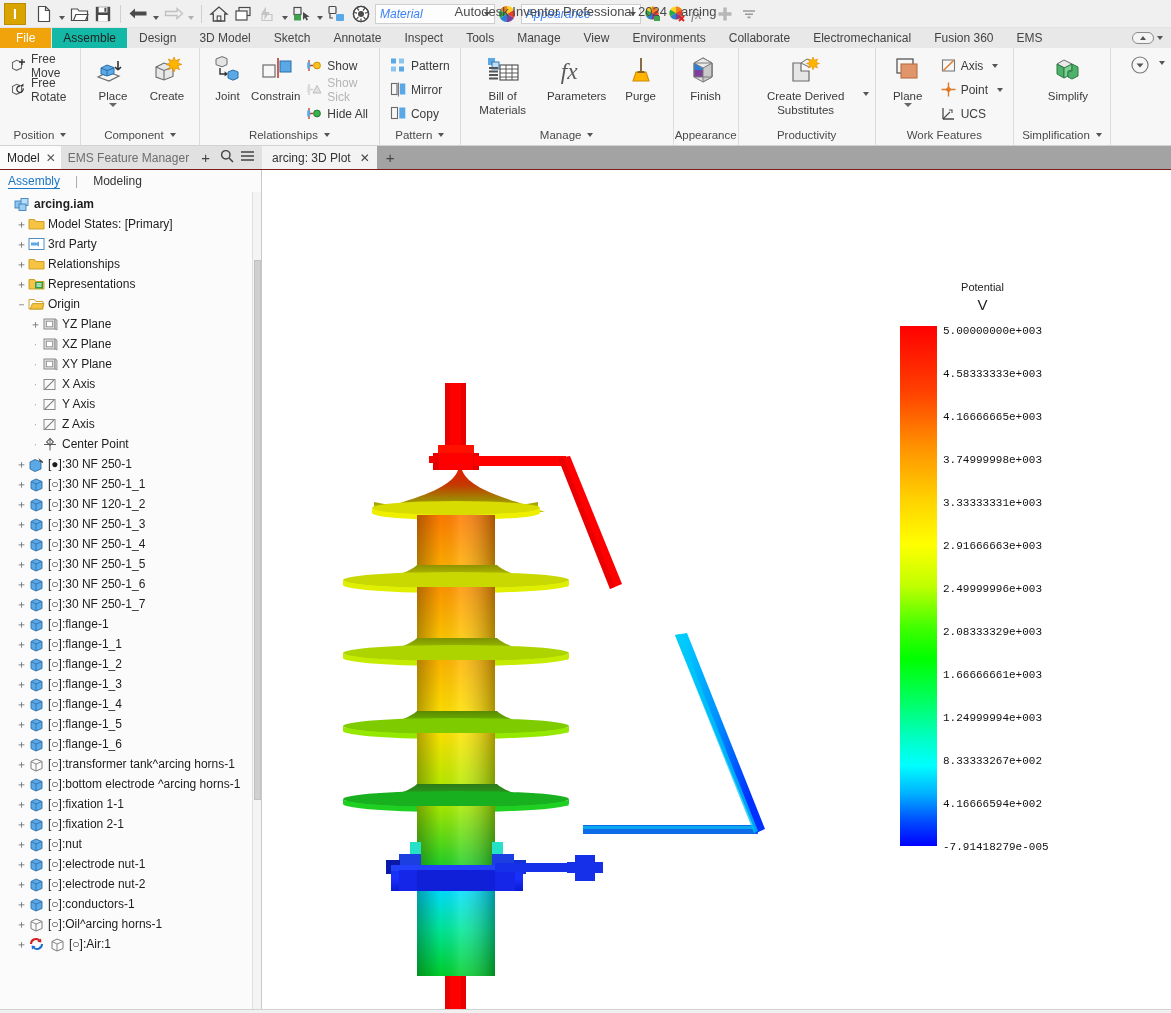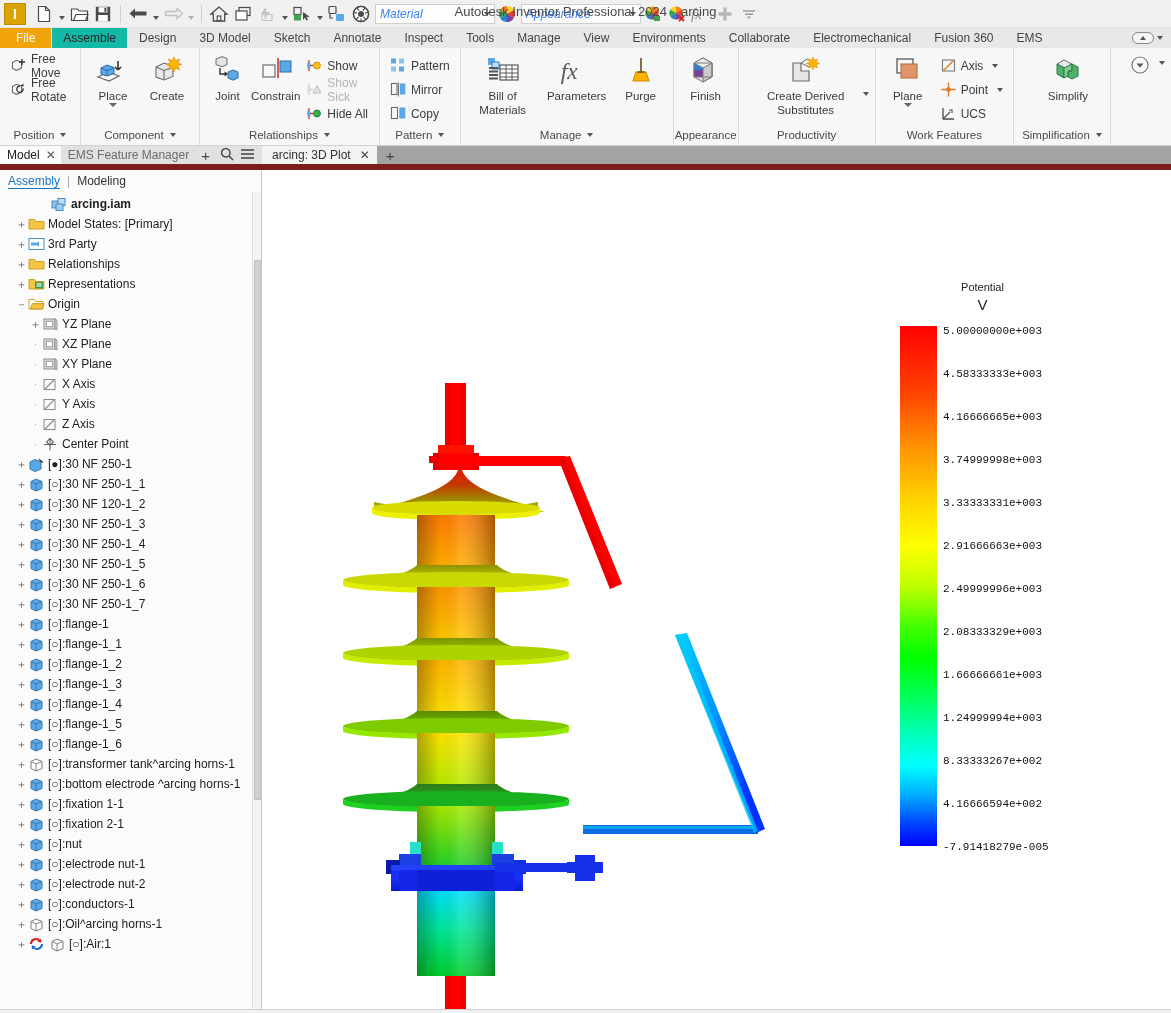--- a/index.html
+++ b/index.html
@@ -90,40 +90,40 @@
   .small-btn{display:flex;align-items:center;gap:4px;height:23px;padding:0 4px;cursor:default;}
   .small-btn .lbl{font-size:12px;color:#3b3b3b;}
   .small-btn.disabled .lbl{color:#b4b4b4;}
   .ico24{width:26px;height:26px;display:flex;align-items:center;justify-content:center;}
   .ico34{width:36px;height:34px;display:flex;align-items:center;justify-content:center;}
   .ico16{width:17px;height:17px;display:flex;align-items:center;justify-content:center;}
   .dd-arrow{width:0;height:0;border-left:3.5px solid transparent;border-right:3.5px solid transparent;border-top:4px solid #555;margin-left:2px;}
   .sub-caret{width:0;height:0;border-left:4px solid transparent;border-right:4px solid transparent;border-top:4px solid #666;margin-top:1px;}
 
   
-  #midbar{height:24px;display:flex;background:#ffffff;border-bottom:6px solid #7f1d1d;}
+  #midbar{height:24px;display:flex;background:#ffffff;border-bottom:1px solid #7f1d1d;}
   #browser-tabs{width:262px;display:flex;align-items:stretch;background:#e1e1e1;}
   .btab{display:flex;align-items:center;padding:0 5px 0 7px;font-size:12px;color:#6d6d6d;cursor:default;}
   .btab.active{background:#fbfbfb;color:#222;}
   .btab .x{margin-left:6px;font-size:12px;color:#555;}
   .btab-plus{display:flex;align-items:center;padding:0 7px;font-size:15px;color:#444;}
   .btab-tools{margin-left:auto;display:flex;align-items:center;gap:6px;padding-right:7px;}
   #doc-tabs{flex:1;display:flex;align-items:stretch;background:#a3a3a3;}
   .dtab{display:flex;align-items:center;padding:0 7px 0 10px;font-size:12px;color:#333;background:#f3f3f3;cursor:default;}
   .dtab .x{margin-left:9px;color:#444;}
   .dtab-plus{display:flex;align-items:center;padding:0 9px;font-size:15px;color:#444;}
 
   
   #main{display:flex;height:839px;}
   #browser{
     width:262px; background:#fbfbfb; border-right:1px solid #c8c8c8;
     display:flex;flex-direction:column; position:relative;
   }
   #browser-mode{
-    height:22px;display:flex;align-items:center;gap:7px;
+    height:22px;display:flex;align-items:center;gap:15px;
     padding:0 8px;font-size:12px;color:#333;
   }
   #browser-mode .sel{color:#1878c8;border-bottom:1px solid #1878c8;}
   #browser-mode .divider{color:#aaa;}
   #tree{flex:1;overflow:hidden;padding-top:2px;position:relative;}
   .trow{display:flex;align-items:center;height:20px;font-size:12px;color:#1d1d1d;white-space:nowrap;cursor:default;}
   .trow.root{font-weight:bold;}
   .exp{width:11px;height:20px;display:flex;align-items:center;justify-content:center;color:#666;font-size:11px;}
   .dots{width:11px;height:20px;display:flex;align-items:center;justify-content:center;color:#aaa;font-size:10px;}
   .ticon{width:19px;height:18px;display:flex;align-items:center;justify-content:center;margin-right:2px;}
@@ -726,21 +726,21 @@
 
 <div id="main">
 
   <div id="browser">
     <div id="browser-mode">
       <span class="sel">Assembly</span>
       <span class="divider">|</span>
       <span>Modeling</span>
     </div>
     <div id="tree">
-        <div class="trow root" style="padding-left: 2px; margin-left: 37px;">
+        <div class="trow root" style="padding-left: 2px;">
           <span class="exp"></span>
           <span class="ticon">
             <svg width="17" height="15" viewBox="0 0 17 15">
               <rect x="1" y="4" width="7" height="7" fill="#8cc6ee" stroke="#3d82bd" stroke-width="0.9"></rect>
               <rect x="7" y="1.5" width="7" height="7" fill="#b9defa" stroke="#3d82bd" stroke-width="0.9"></rect>
               <rect x="5" y="7" width="7" height="6.5" fill="#9bcdf0" stroke="#3d82bd" stroke-width="0.9"></rect>
             </svg>
           </span>
           <span class="tlabel">arcing.iam</span>
         </div>

